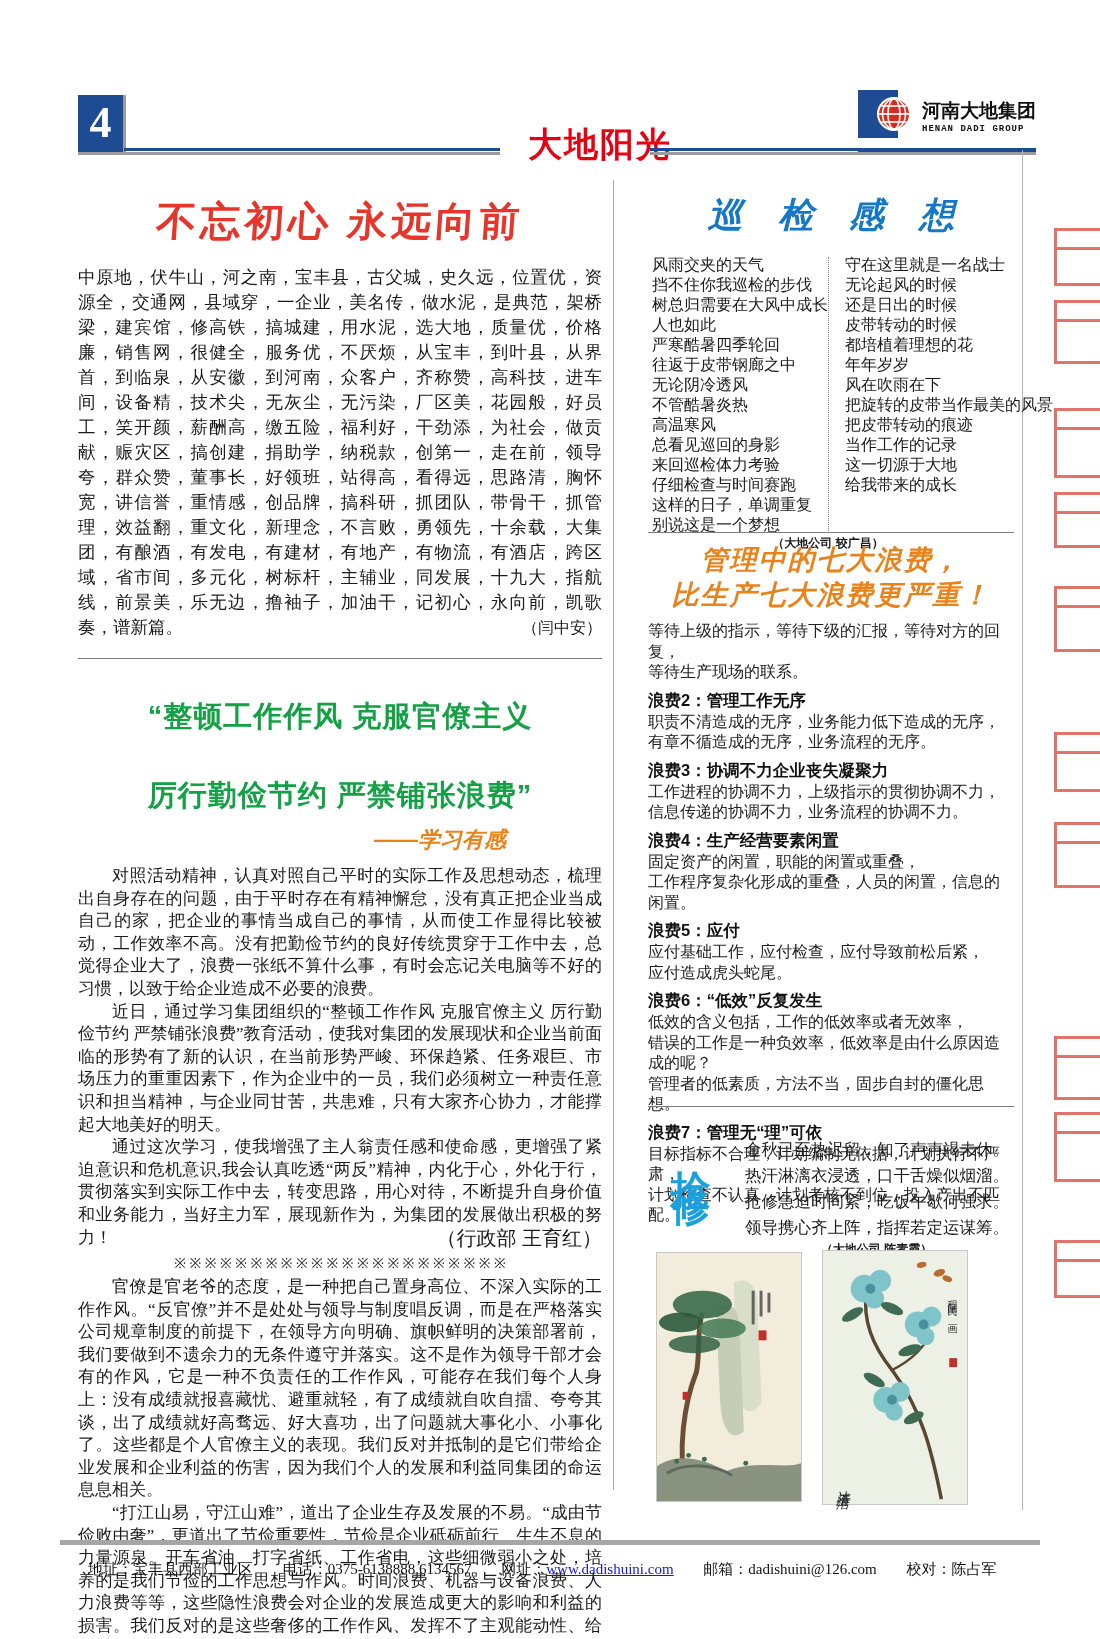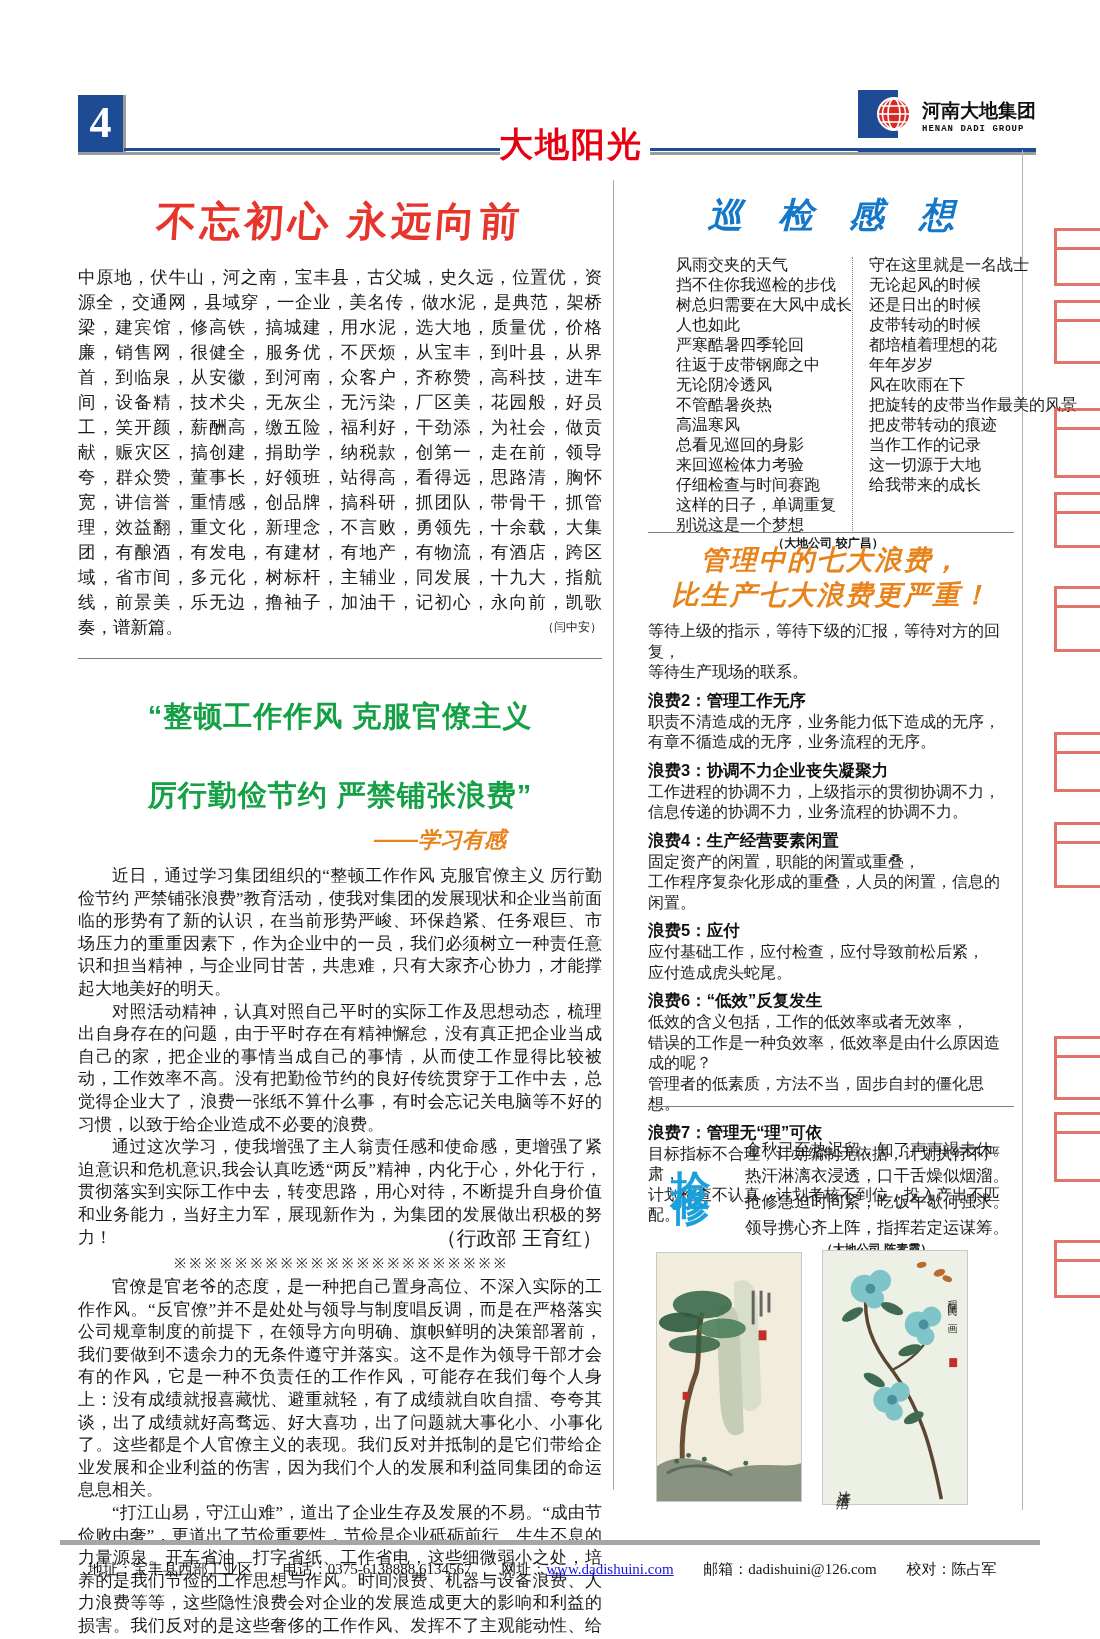--- a/index.html
+++ b/index.html
@@ -9,57 +9,57 @@
   
   .pagenum{position:absolute;left:78px;top:95px;width:45px;height:57px;background:#1d4c94;
            border-right:3px solid #9c9c9c;border-bottom:3px solid #9c9c9c;
            color:#fff;font-weight:bold;font-size:44px;text-align:center;line-height:56px;
            font-family:"Liberation Serif",serif;}
   .hline{position:absolute;top:148px;height:8px;}
   .hline .hl-blue{height:3px;background:#1d4c94;}
   .hline .hl-gray{height:3px;background:#9c9c9c;margin-top:1px;}
   .hline-left{left:124px;width:376px;}
   .hline-right{left:650px;width:386px;}
-  .masthead{position:absolute;left:494px;top:122px;width:154px;text-align:center;
+  .masthead{position:absolute;left:523px;top:122px;width:154px;text-align:center;
             font-size:34px;font-weight:bold;color:#e60012;letter-spacing:2px;
             font-family:"Liberation Sans",sans-serif;}
   .logo{position:absolute;left:858px;top:90px;width:178px;height:62px;}
   .logo-row{display:flex;align-items:center;}
   .logo-mark{width:60px;height:52px;flex:0 0 auto;}
   .logo-text{margin-left:4px;}
   .logo-cn{font-size:19px;font-weight:bold;color:#111;font-family:"Liberation Sans",sans-serif;white-space:nowrap;}
   .logo-en{font-size:9px;font-weight:bold;color:#111;letter-spacing:1px;font-family:Liberation Mono, monospace;white-space:nowrap;}
   .logo-bar{position:absolute;left:0;bottom:0;width:178px;height:4px;background:#1d4c94;}
 
   .col-divider{position:absolute;left:613px;top:180px;height:1310px;border-left:1px solid #a8a8a8;}
   .right-border{position:absolute;left:1022px;top:150px;height:1360px;border-left:1px solid #b4b4b4;}
 
   
   .col-left{position:absolute;left:78px;top:186px;width:524px;}
   .t-red{margin:8px 0 16px 0;text-align:center;font-size:40px;font-weight:bold;color:#e8352b;
          letter-spacing:4px;transform:skewX(-4deg);font-family:"Liberation Sans",sans-serif;}
   .body1{margin:0;font-size:17.5px;line-height:25px;text-align:justify;}
   .byl{float:right;}
-  .serif-byl{font-size:12px;margin-left:43px;}
+  .serif-byl{font-size:16px;margin-left:43px;}
   .bold-byl{font-family:"Liberation Sans",sans-serif;font-weight:normal;font-size:20px;}
   .rule{border-top:1.5px solid #7e7e7e;margin:18px 0 14px 0;}
   .t-green{margin:4px 0 2px 0;text-align:center;font-size:29px;line-height:43px;font-weight:bold;
            color:#14a045;letter-spacing:1px;font-family:"Liberation Sans",sans-serif;}
   .tg-line{display:block;margin-top:36px;}
   .subtitle{text-align:right;padding-right:96px;color:#e8831c;font-size:22px;font-weight:bold;
             font-style:italic;margin:8px 0 10px 0;font-family:"Liberation Sans",sans-serif;}
   .para{margin:0;font-size:17px;line-height:22.6px;text-align:justify;text-indent:2em;}
   .stars{text-align:center;font-size:14px;color:#333;margin:4px 0;white-space:nowrap;}
 
   
   .sec{position:absolute;left:648px;width:366px;}
   .sec-patrol{top:186px;}
   .t-blue{margin:6px 0 16px 0;text-align:center;font-size:35px;font-weight:bold;color:#1577c8;
           letter-spacing:13px;padding-left:13px;font-style:italic;font-family:Liberation Sans, sans-serif;}
-  .poem{display:flex;margin-left:24px;}
+  .poem{display:flex;}
   .poem-left{width:186px;padding-left:4px;}
   .poem-div{border-left:1px dotted #8a8a8a;margin:2px 0;}
   .poem-right{flex:1;padding-left:16px;}
   .poem-line{font-size:16px;line-height:20px;white-space:nowrap;}
   .byline-r{text-align:center;font-family:"Liberation Sans",sans-serif;font-weight:bold;
             font-size:12px;padding-right:6px;}
 
   .sec-waste{top:532px;}
   .rule-r{border-top:1.5px solid #7e7e7e;margin:0 0 10px 0;}
   .t-orange{margin:2px 0 8px 0;text-align:center;font-size:27px;line-height:35px;font-weight:bold;
@@ -159,23 +159,23 @@
     <div class="rule"></div>
 
     <h2 class="t-green">
       <span class="tg-line">“整顿工作作风  克服官僚主义</span>
       <span class="tg-line">厉行勤俭节约  严禁铺张浪费”</span>
     </h2>
     <div class="subtitle">——学习有感</div>
 
     <div>
 
+        <p class="para"><span>对照活动精神，认真对照自己平时的实际工作及思想动态，梳理出自身存在的问题，由于平时存在有精神懈怠，没有真正把企业当成自己的家，把企业的事情当成自己的事情，从而使工作显得比较被动，工作效率不高。没有把勤俭节约的良好传统贯穿于工作中去，总觉得企业大了，浪费一张纸不算什么事，有时会忘记关电脑等不好的习惯，以致于给企业造成不必要的浪费。</span><span class="byl bold-byl"></span></p>
+
         <p class="para"><span>近日，通过学习集团组织的“整顿工作作风 克服官僚主义 厉行勤俭节约 严禁铺张浪费”教育活动，使我对集团的发展现状和企业当前面临的形势有了新的认识，在当前形势严峻、环保趋紧、任务艰巨、市场压力的重重因素下，作为企业中的一员，我们必须树立一种责任意识和担当精神，与企业同甘苦，共患难，只有大家齐心协力，才能撑起大地美好的明天。</span><span class="byl bold-byl"></span></p>
-
-        <p class="para"><span>对照活动精神，认真对照自己平时的实际工作及思想动态，梳理出自身存在的问题，由于平时存在有精神懈怠，没有真正把企业当成自己的家，把企业的事情当成自己的事情，从而使工作显得比较被动，工作效率不高。没有把勤俭节约的良好传统贯穿于工作中去，总觉得企业大了，浪费一张纸不算什么事，有时会忘记关电脑等不好的习惯，以致于给企业造成不必要的浪费。</span><span class="byl bold-byl"></span></p>
 
         <p class="para"><span>通过这次学习，使我增强了主人翁责任感和使命感，更增强了紧迫意识和危机意识,我会认真吃透“两反”精神，内化于心，外化于行，贯彻落实到实际工作中去，转变思路，用心对待，不断提升自身价值和业务能力，当好主力军，展现新作为，为集团的发展做出积极的努力！</span><span class="byl bold-byl">（行政部  王育红）</span></p>
       </div>
 
     <div class="stars">※ ※ ※ ※ ※ ※ ※ ※ ※ ※ ※ ※ ※ ※ ※ ※ ※ ※ ※ ※ ※ ※</div>
 
     <div>
 
         <p class="para"><span>官僚是官老爷的态度，是一种把自己置身高位、不深入实际的工作作风。“反官僚”并不是处处与领导与制度唱反调，而是在严格落实公司规章制度的前提下，在领导方向明确、旗帜鲜明的决策部署前，我们要做到不遗余力的无条件遵守并落实。这不是作为领导干部才会有的作风，它是一种不负责任的工作作风，可能存在我们每个人身上：没有成绩就报喜藏忧、避重就轻，有了成绩就自吹自擂、夸夸其谈，出了成绩就好高骛远、好大喜功，出了问题就大事化小、小事化了。这些都是个人官僚主义的表现。我们反对并抵制的是它们带给企业发展和企业利益的伤害，因为我们个人的发展和利益同集团的命运息息相关。</span><span class="byl bold-byl"></span></p>
 

